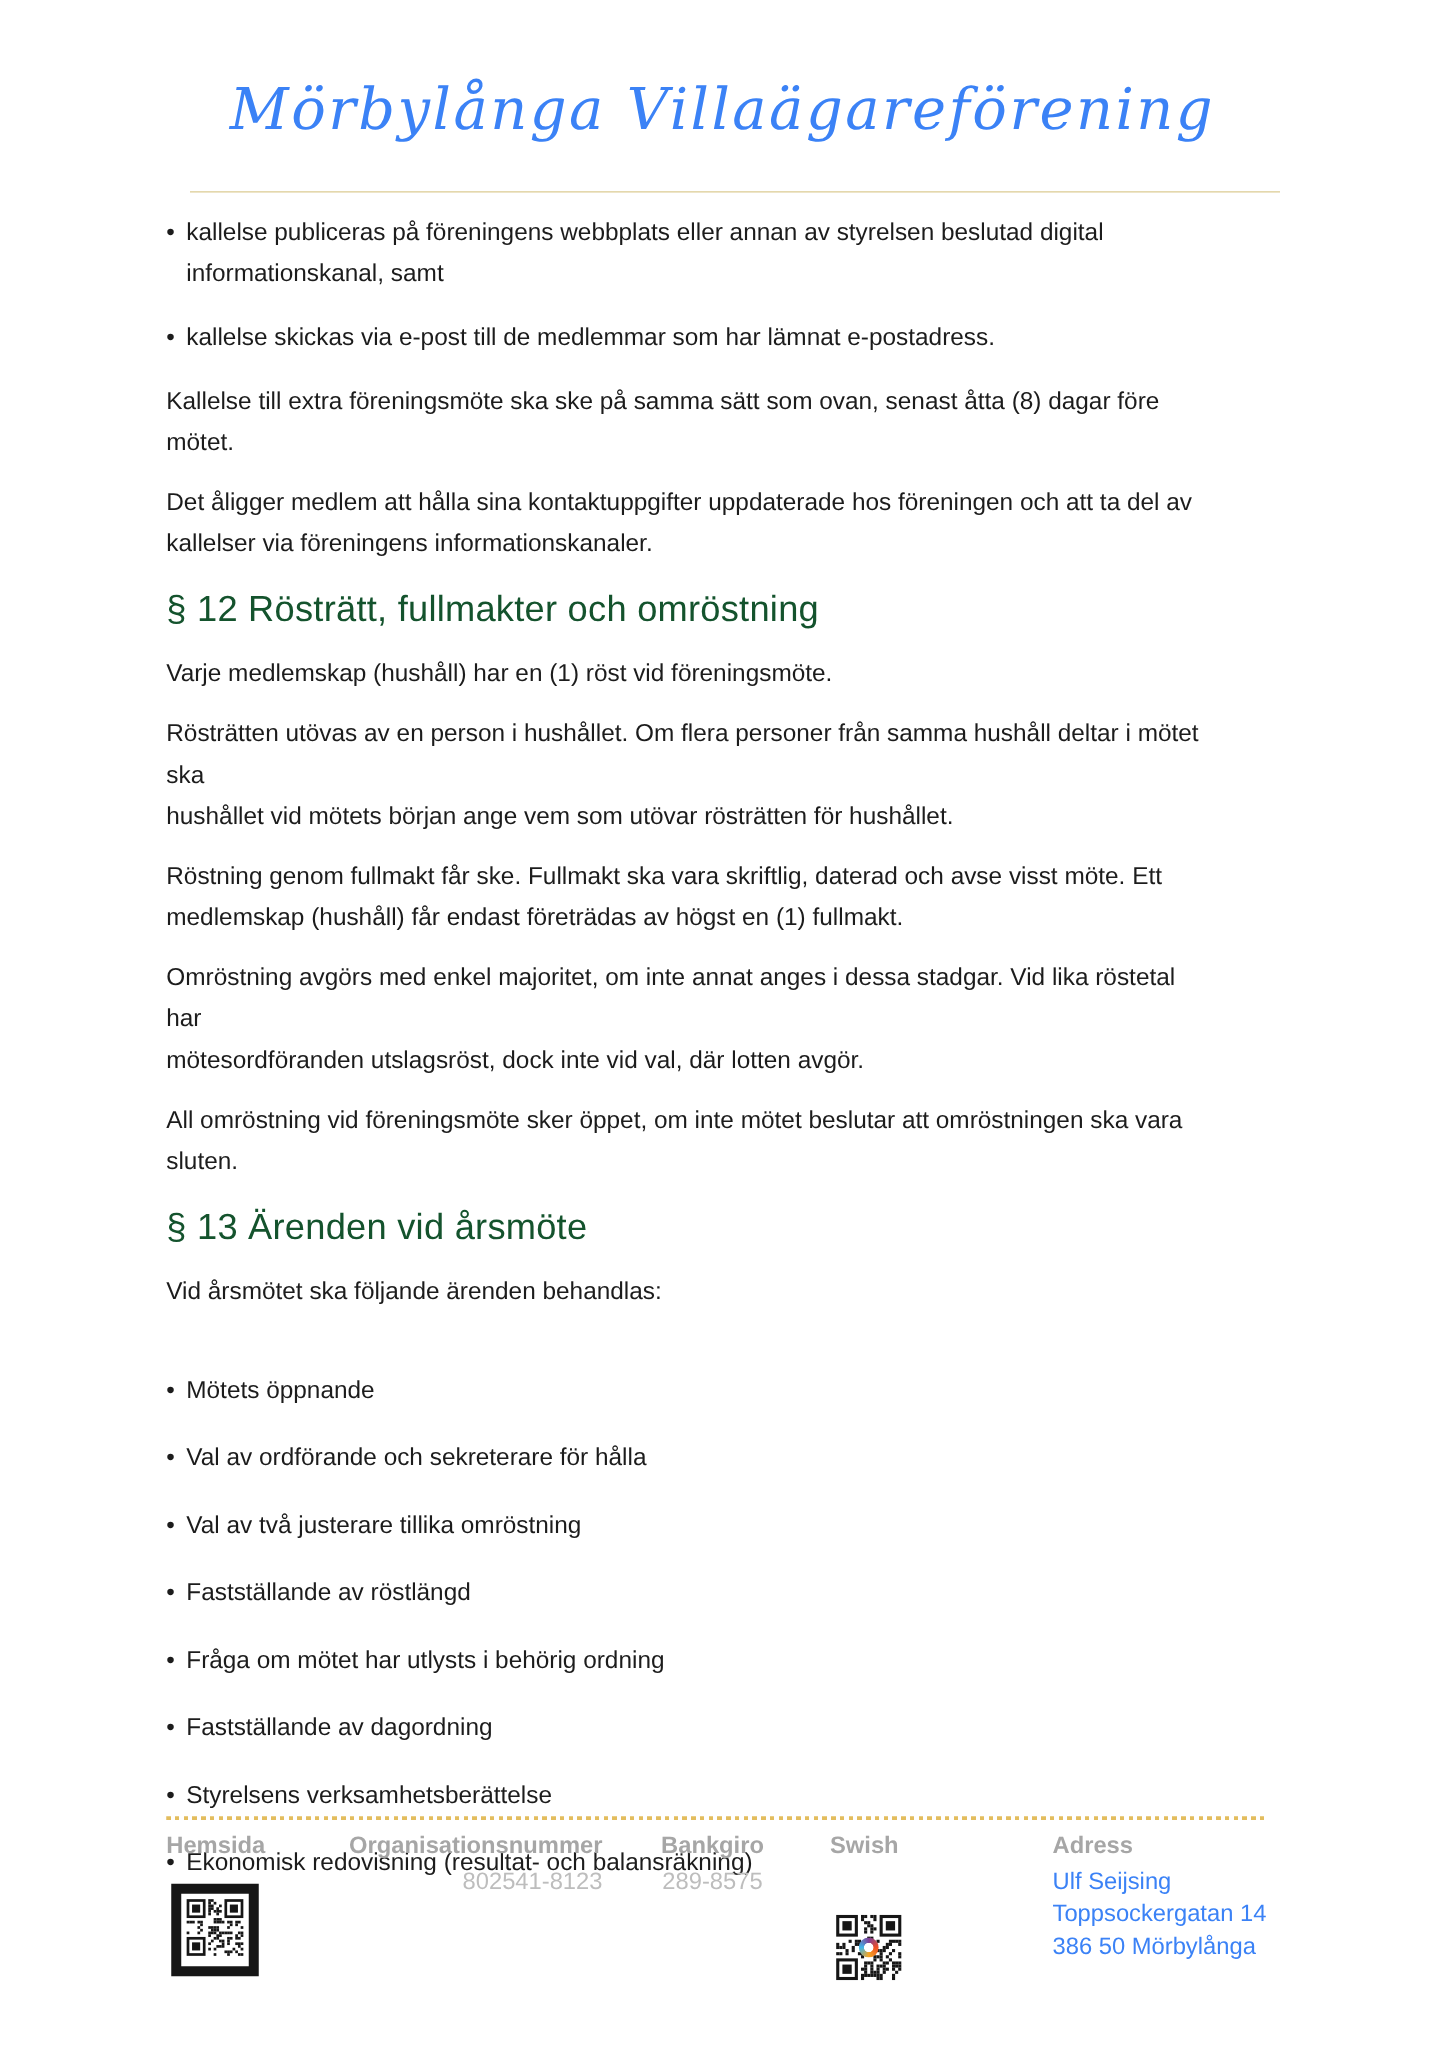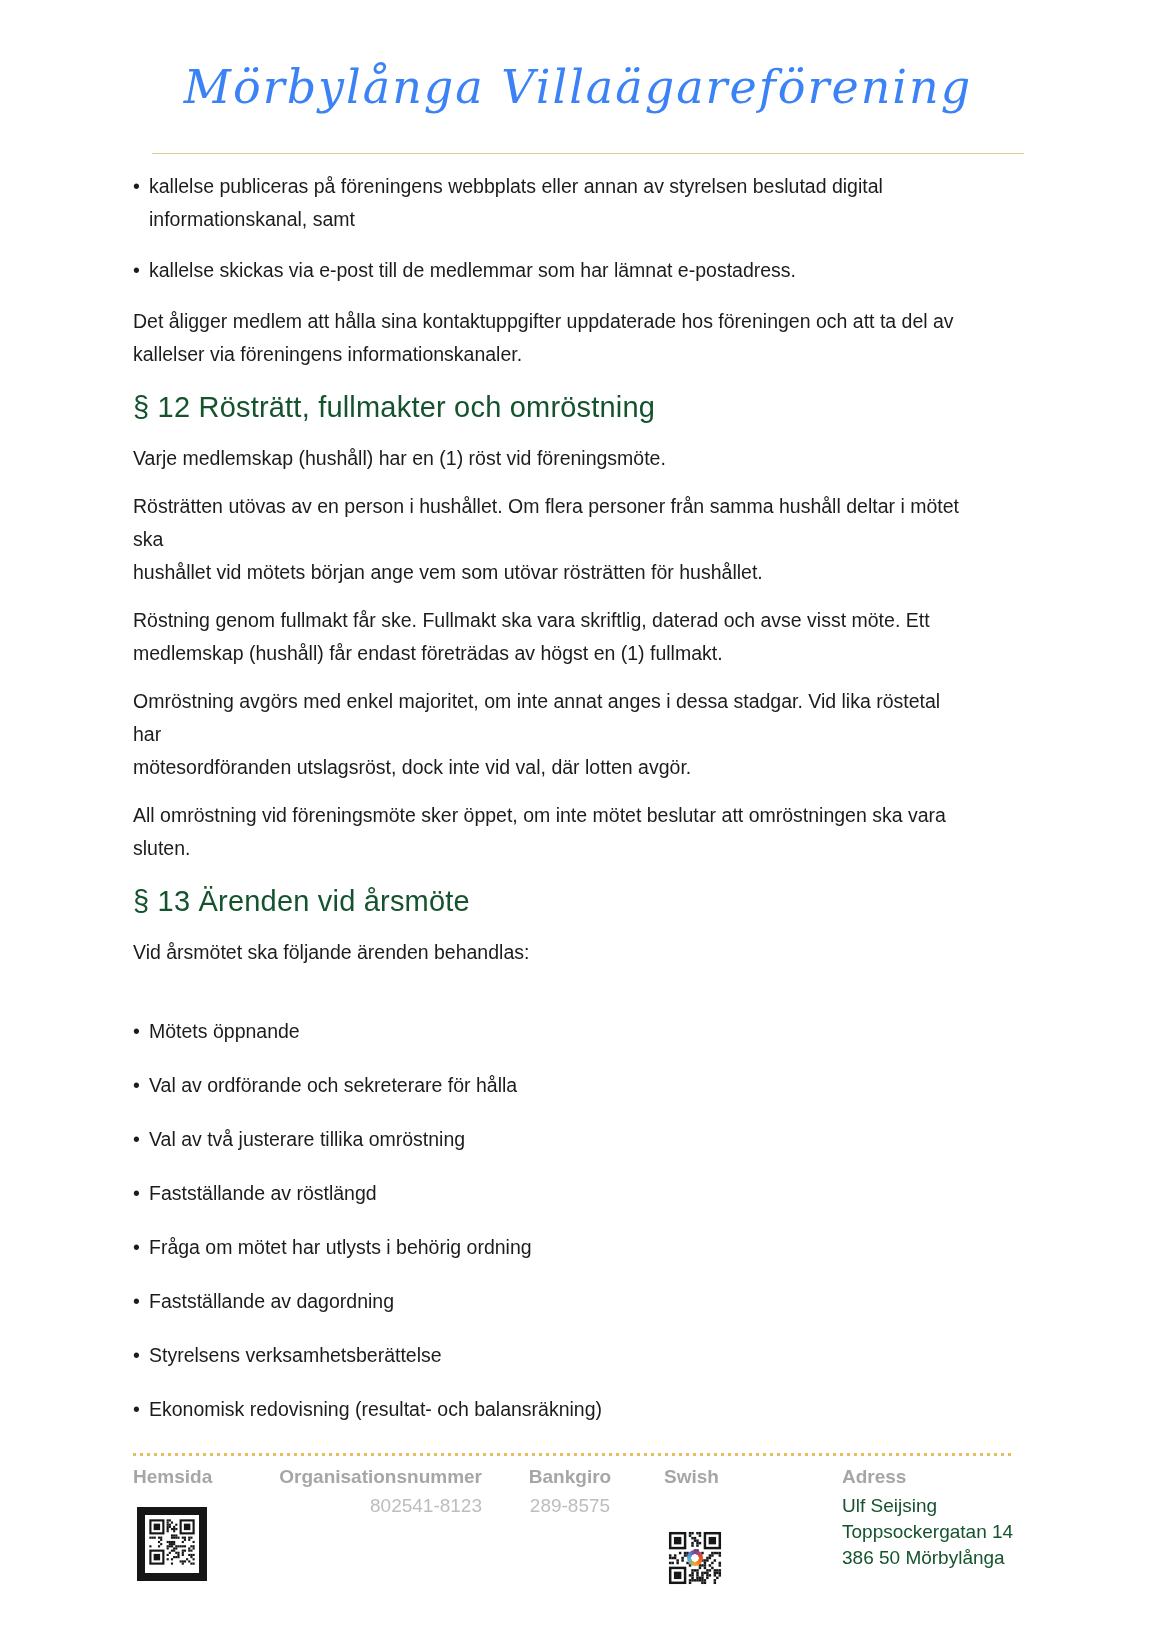--- a/index.html
+++ b/index.html
@@ -47,21 +47,21 @@
     background:repeating-linear-gradient(90deg,#e3bd5e 0 3.5px,transparent 3.5px 7px);
   }
   .fcol{position:absolute;top:12px;font-size:19px;}
   .flabel{font-weight:700;color:#a6a6a6;line-height:24px;}
   .fvalue{color:#bdbdbd;line-height:26px;margin-top:4px;}
   .fcol.c1{left:0;width:120px;}
   .fcol.c2{left:137px;width:212px;text-align:right;}
   .fcol.c3{left:377px;width:120px;text-align:center;}
   .fcol.c4{left:531px;width:120px;}
   .fcol.c5{left:709px;width:185px;}
-  .addr-line{color:#14532d;line-height:26px;}
+  .addr-line{color:#3b82f6;line-height:26px;}
   .addr-line.first{margin-top:4px;}
 
   .qr-dark{
     position:absolute;left:4px;top:42px;
     width:70px;height:74px;background:#161616;
     display:flex;align-items:center;justify-content:center;
   }
   .qr-dark svg{background:#ffffff;}
   .qr-light{position:absolute;left:0px;top:62px;width:62px;height:62px;}
   .qr-light svg{background:#ffffff;}
@@ -87,20 +87,21 @@
         <span class="marker">•</span>
         <span class="btext">kallelse publiceras på föreningens webbplats eller annan av styrelsen beslutad digital
 informationskanal, samt</span>
       </li>
       <li>
         <span class="marker">•</span>
         <span class="btext">kallelse skickas via e-post till de medlemmar som har lämnat e-postadress.</span>
       </li>
     </ul>
 
+    <p>Kallelse till extra föreningsmöte ska ske på samma sätt som ovan, senast åtta (8) dagar före mötet.</p>
     <p>Det åligger medlem att hålla sina kontaktuppgifter uppdaterade hos föreningen och att ta del av
 kallelser via föreningens informationskanaler.</p>
 
     <h2>§ 12 Rösträtt, fullmakter och omröstning</h2>
     <p>Varje medlemskap (hushåll) har en (1) röst vid föreningsmöte.</p>
     <p>Rösträtten utövas av en person i hushållet. Om flera personer från samma hushåll deltar i mötet ska
 hushållet vid mötets början ange vem som utövar rösträtten för hushållet.</p>
     <p>Röstning genom fullmakt får ske. Fullmakt ska vara skriftlig, daterad och avse visst möte. Ett
 medlemskap (hushåll) får endast företrädas av högst en (1) fullmakt.</p>
     <p>Omröstning avgörs med enkel majoritet, om inte annat anges i dessa stadgar. Vid lika röstetal har

